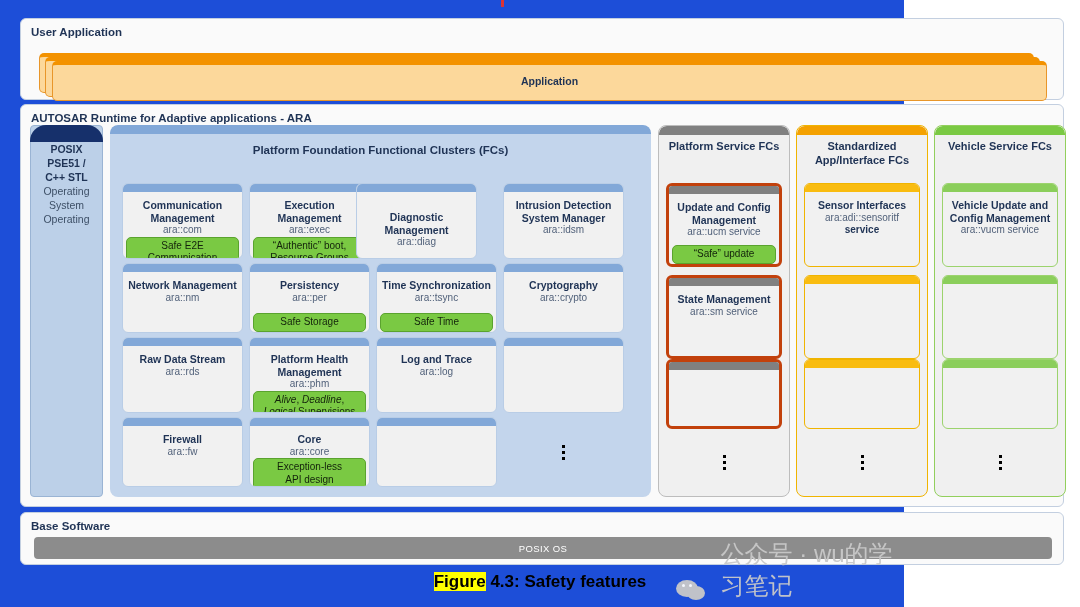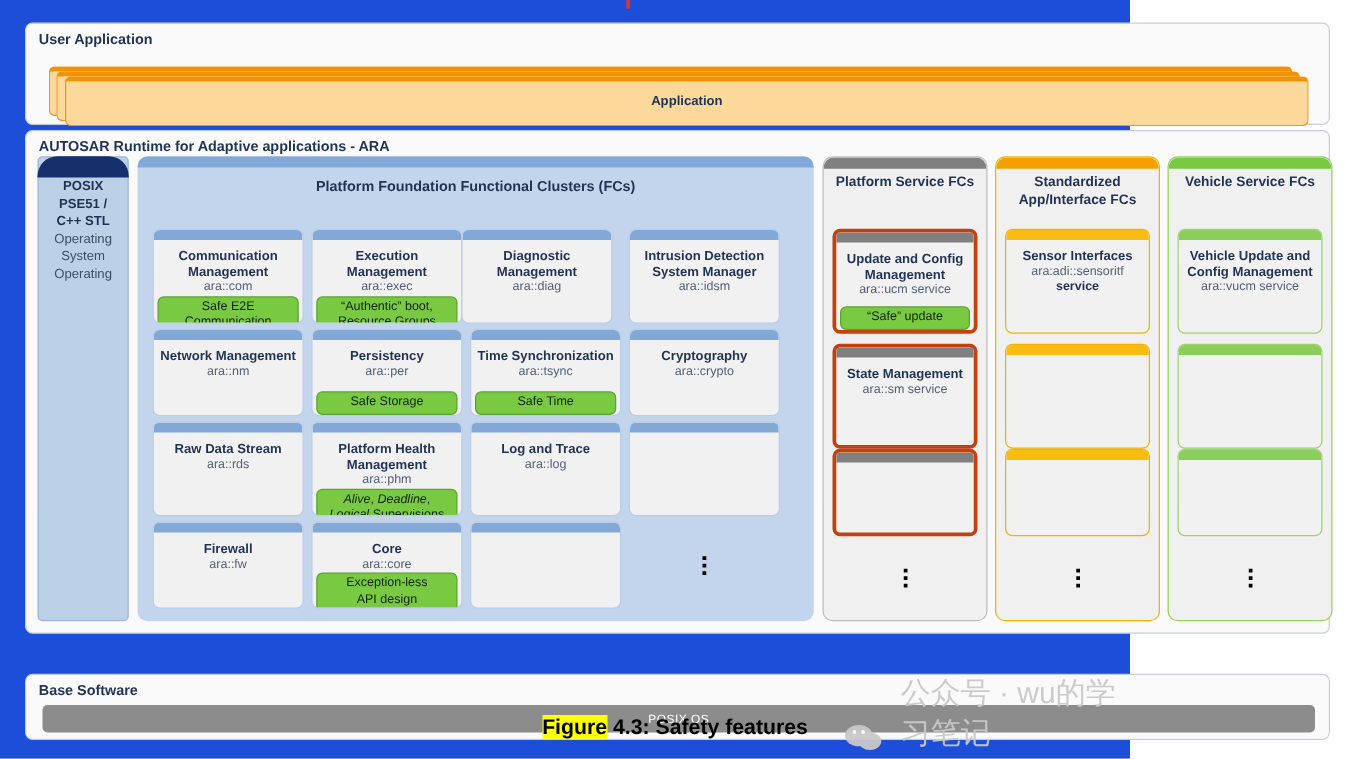--- a/index.html
+++ b/index.html
@@ -120,21 +120,21 @@
   .card.green { border: 1px solid #9cd36d; }
   .card.green .card-cap { background: #8bce5b; }
 
   .dots {
     position: absolute; display: flex; flex-direction: column;
     align-items: center; justify-content: center; gap: 3px;
   }
   .dots span { display: block; width: 3px; height: 3px; background: #000; }
 
   
-  #base { left: 20px; top: 512px; width: 1044px; height: 53px; margin-top: 27px; }
+  #base { left: 20px; top: 512px; width: 1044px; height: 53px; }
   #posix-os {
     position: absolute; left: 13px; top: 24px; width: 1018px; height: 22px;
     background: #8c8c8c; border-radius: 4px;
     display: flex; align-items: center; justify-content: center;
     font-size: 9.5px; color: #ffffff; letter-spacing: .4px;
   }
 
   
   #caption {
     position: absolute; left: 0; top: 572px; width: 1080px;
@@ -231,21 +231,21 @@
           </div>
         </div>
         <div class="card blue" style="left: 228px; top: 78px; width: 121px; height: 76px;">
           <div class="card-cap"></div>
           <div class="card-body">
             <div class="card-title">Execution Management</div>
             <div class="card-ns">ara::exec</div>
             <div class="safe">“Authentic” boot,<br>Resource Groups</div>
           </div>
         </div>
-        <div class="card blue" style="left: 348px; top: 78px; width: 121px; height: 76px;">
+        <div class="card blue" style="left: 335px; top: 78px; width: 121px; height: 76px; gap: 12px;">
           <div class="card-cap"></div>
           <div class="card-body">
             <div class="card-title">Diagnostic<br>Management</div>
             <div class="card-ns">ara::diag</div>
           </div>
         </div>
         <div class="card blue" style="left: 482px; top: 78px; width: 121px; height: 76px;">
           <div class="card-cap"></div>
           <div class="card-body">
             <div class="card-title">Intrusion Detection<br>System Manager</div>

